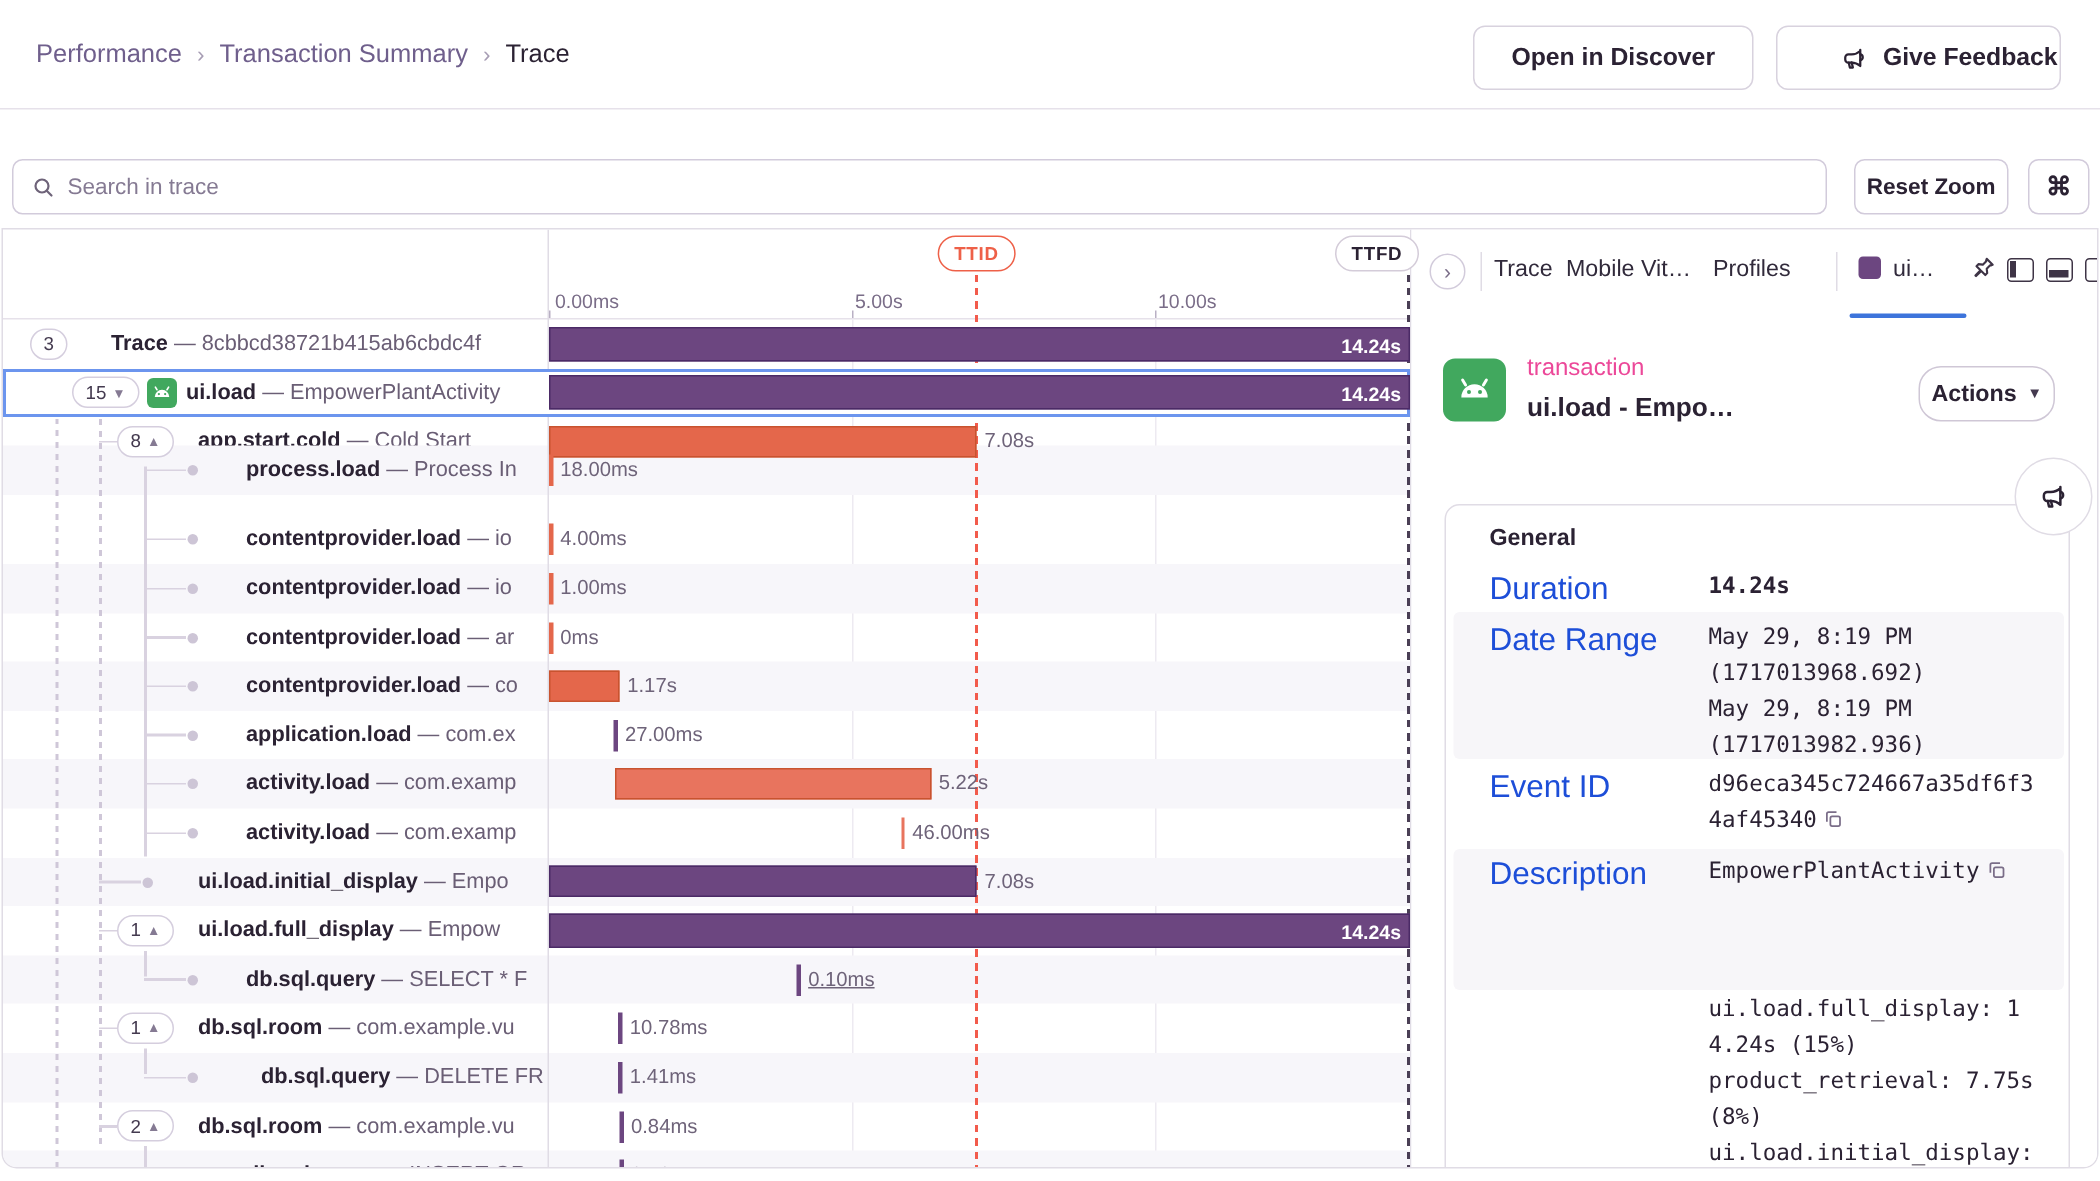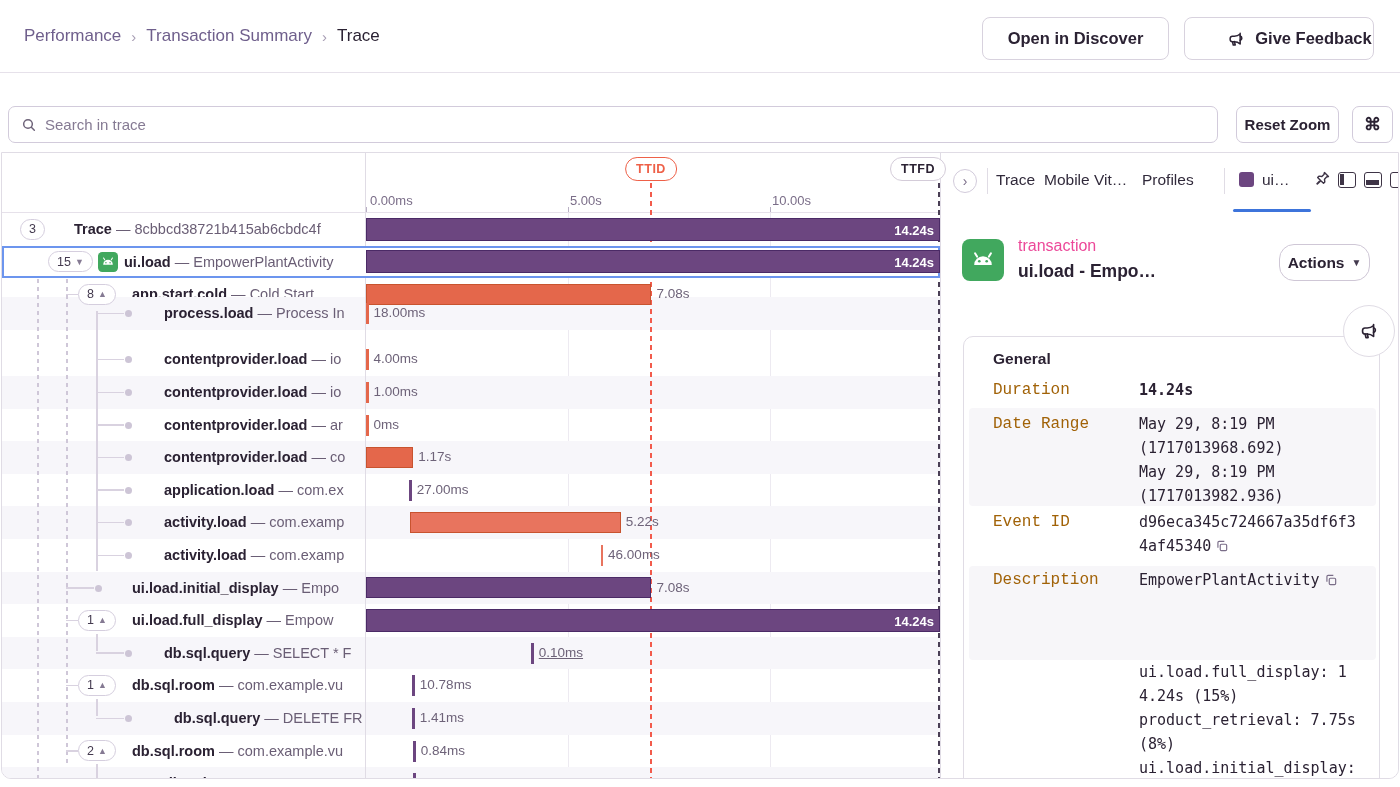--- a/index.html
+++ b/index.html
@@ -66,21 +66,21 @@
   .dock-fill { position:absolute; background:#3e3446; }
 
   .txn-icon { position:absolute; left:21px; top:86px; width:42px; height:42px; border-radius:8px; background:#41A85E; display:flex; align-items:center; justify-content:center; }
   .txn-type { position:absolute; left:77px; top:84px; font-size:16px; color:#ec4899; }
   .txn-title { position:absolute; left:77px; top:108px; font-size:17.5px; font-weight:700; color:#2b2233; }
   .actions-btn { position:absolute; left:338px; top:91px; width:91px; height:37px; border:1px solid #cfc7d6; border-radius:15px; background:#fff; display:flex; align-items:center; justify-content:center; gap:7px; font-weight:700; font-size:15.5px; cursor:pointer; }
   .actions-btn .chev { font-size:10px; color:#443a4f; }
 
   .info-card { position:absolute; left:22px; top:159px; width:417px; height:468px; border:1px solid #e0dce5; border-radius:10px; background:#fff; overflow:hidden;margin-top:24px; }
   .card-title { position:absolute; left:29px; top:13px; font-size:15.5px; font-weight:700; color:#2b2233; }
-  .kv-key { position:absolute; left:29px; width:140px; font-family:Liberation Mono, monospace; font-size:16px; color:#a16207; }
+  .kv-key { position:absolute; left:29px; width:140px; font-family:Liberation Sans, sans-serif; font-size:21px; color:#1d4ed8; }
   .kv-val { position:absolute; left:175px; width:218px; font-family:"DejaVu Sans Mono",monospace; font-size:15px; color:#2b2233; line-height:24px; word-break:break-all; }
   .kv-shade { position:absolute; left:5px; width:407px; background:#f7f6f9; border-radius:4px; }
   .copy-ic { display:inline-block; vertical-align:-2px; margin-left:4px; color:#7a6d88; cursor:pointer; }
   .link { color:#3b6ecc; cursor:pointer; word-break:normal; }
   .help-circle { display:inline-flex; width:15px; height:15px; border:1px solid #a79db4; border-radius:50%; align-items:center; justify-content:center; font-size:10px; color:#a79db4; margin-left:5px; vertical-align:-2px; }
   .fb-circle { position:absolute; left:402px; top:152px; width:52px; height:52px; border:1px solid #e0dce5; border-radius:50%; background:#fff; display:flex; align-items:center; justify-content:center; z-index:6; cursor:pointer; }
 </style>
 </head>
 <body>
 

